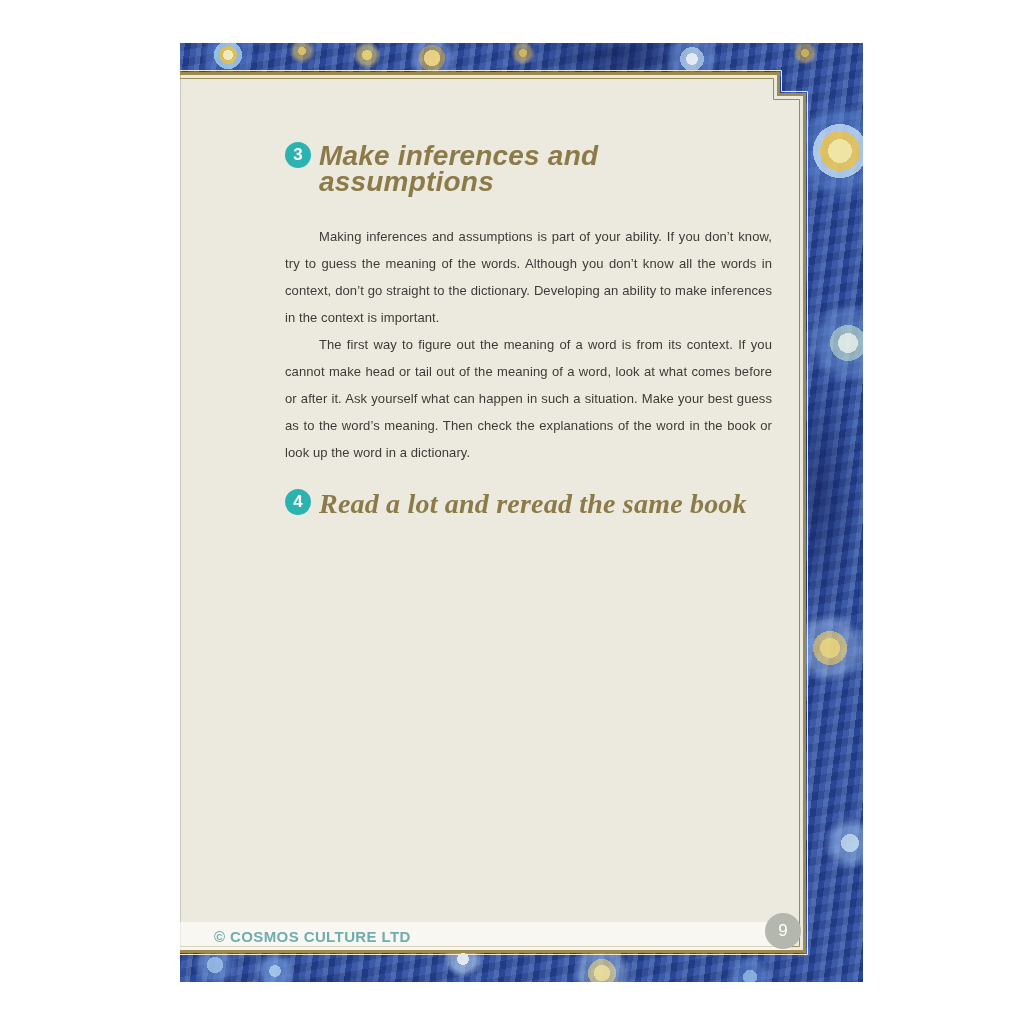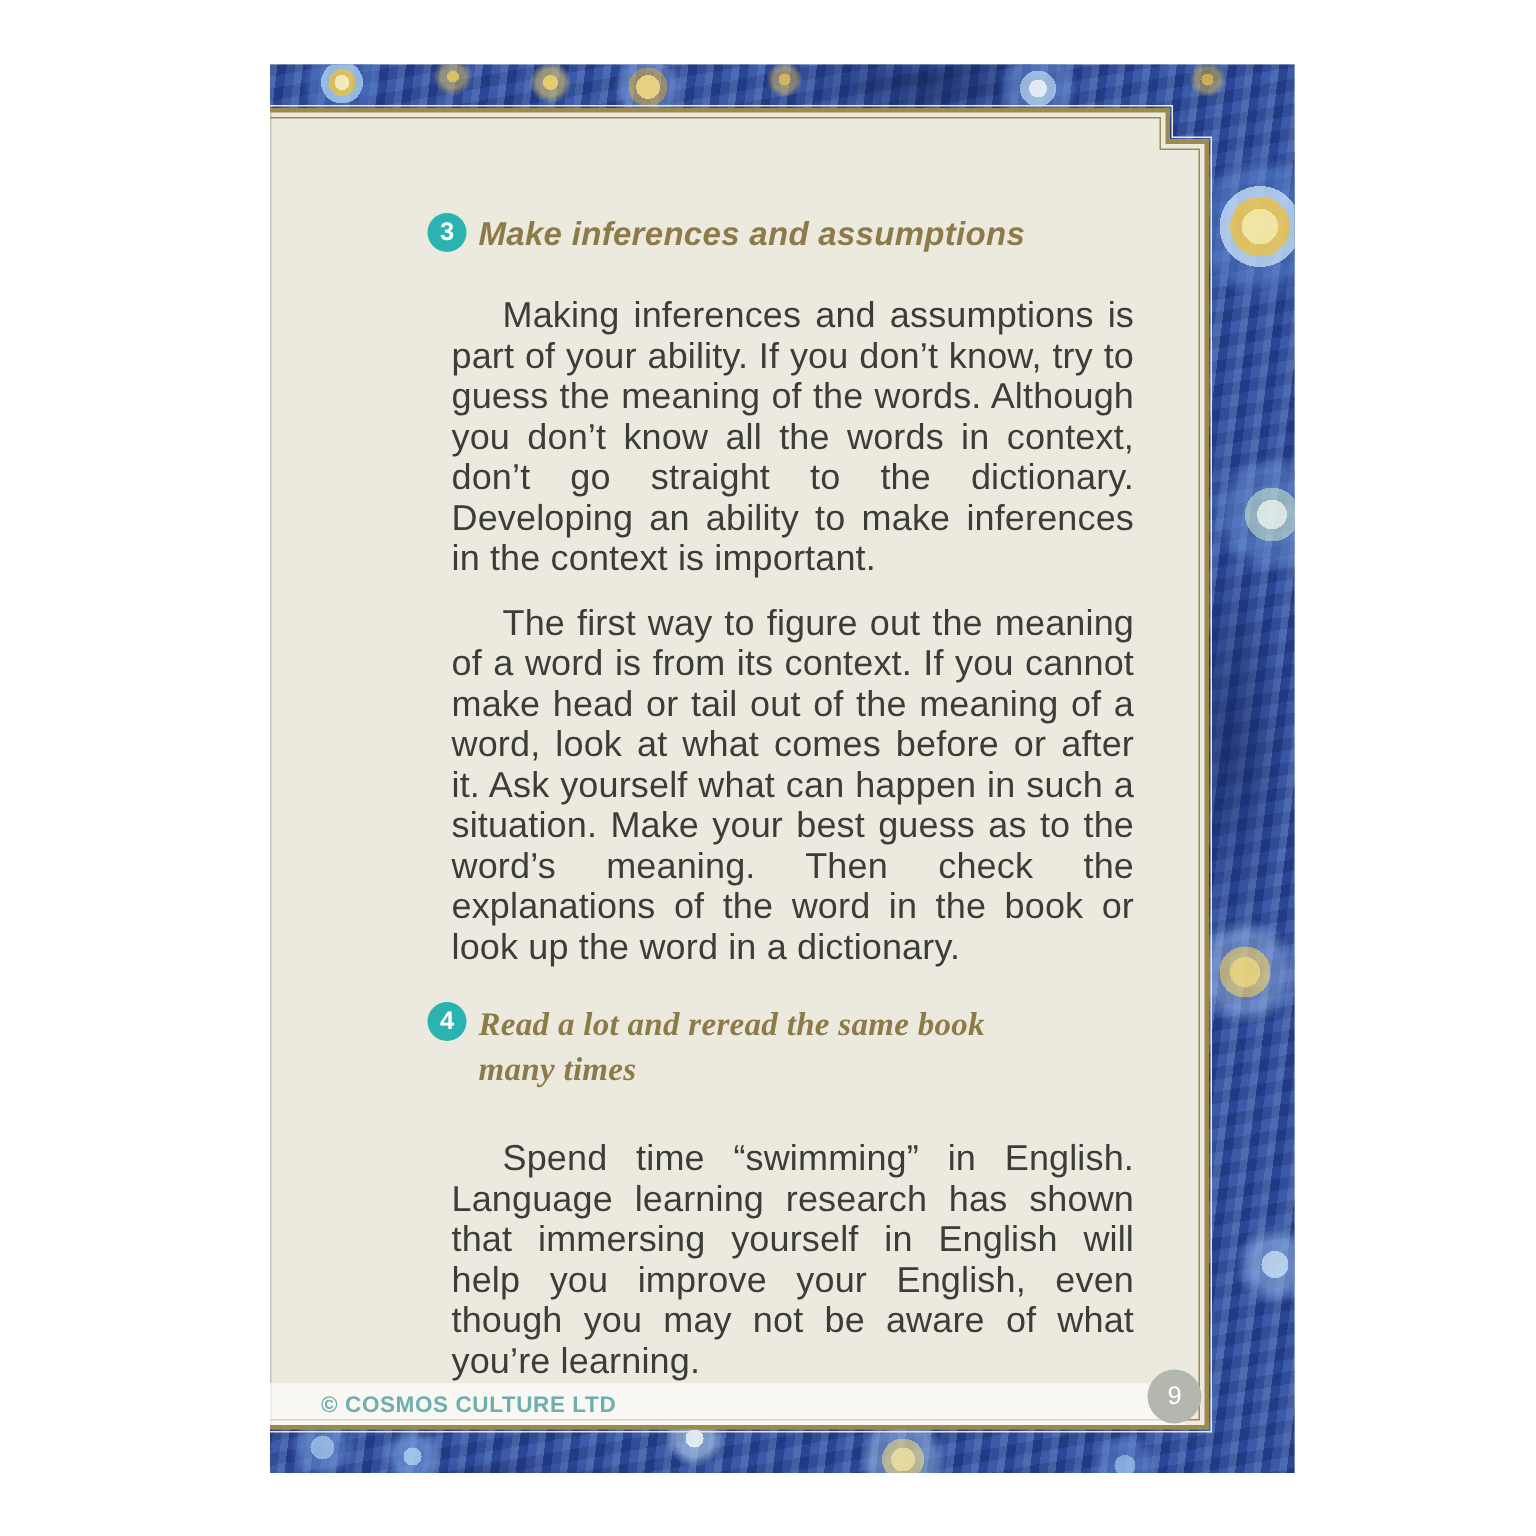--- a/index.html
+++ b/index.html
@@ -59,26 +59,26 @@
   }
   .section-heading{display:flex;align-items:flex-start;margin:0 0 28px 0;}
   .section-heading.second{margin:23px 0 31px 0;}
   .num-badge{
     flex:0 0 auto;width:26px;height:26px;border-radius:50%;
     background:#2bb3b1;color:#ffffff;font-weight:bold;font-style:normal;
     font-size:17px;line-height:26px;text-align:center;margin-right:8px;
   }
   .heading-text{
     color:#8c7b48;font-weight:bold;font-style:italic;
-    font-size:22px;line-height:26px;padding-top:1px;letter-spacing:.2px;
+    font-size:28px;line-height:26px;padding-top:1px;letter-spacing:.2px;
   }
   .section-heading.second .heading-text{line-height:30px;padding-top:0;font-family:Liberation Serif, serif;}
   .heading-line{display:block;}
   .body-para{
-    margin:16px;color:#3c3c38;font-size:24px;line-height:27px;
+    margin:0;color:#3c3c38;font-size:13px;line-height:27px;
     text-align:justify;text-indent:34px;letter-spacing:.1px;
   }
   
   .footer-band{
     position:absolute;left:0;top:879px;width:610px;height:28px;z-index:4;
     background:rgba(255,255,255,.62);display:flex;align-items:center;
   }
   .footer-text{
     margin-left:34px;color:#6fadaf;font-weight:bold;font-size:15px;letter-spacing:.4px;
   }
@@ -107,25 +107,23 @@
       <span class="heading-text">Make inferences and assumptions</span>
     </div>
 
     <p class="body-para">Making inferences and assumptions is part of your ability. If you don’t know, try to guess the meaning of the words. Although you don’t know all the words in context, don’t go straight to the dictionary. Developing an ability to make inferences in the context is important.</p>
     <p class="body-para">The first way to figure out the meaning of a word is from its context. If you cannot make head or tail out of the meaning of a word, look at what comes before or after it. Ask yourself what can happen in such a situation. Make your best guess as to the word’s meaning. Then check the explanations of the word in the book or look up the word in a dictionary.</p>
 
     <div class="section-heading second">
       <span class="num-badge">4</span>
       <span class="heading-text">
         <span class="heading-line">Read a lot and reread the same book</span>
-        <span class="heading-line">many times</span>
       </span>
     </div>
 
-    <p class="body-para">Spend time “swimming” in English. Language learning research has shown that immersing yourself in English will help you improve your English, even though you may not be aware of what you’re learning.</p>
 
   </div>
 
   <div class="footer-band">
     <span class="footer-text">© COSMOS CULTURE LTD</span>
   </div>
 
   <div class="page-num">9</div>
 </div>
 

